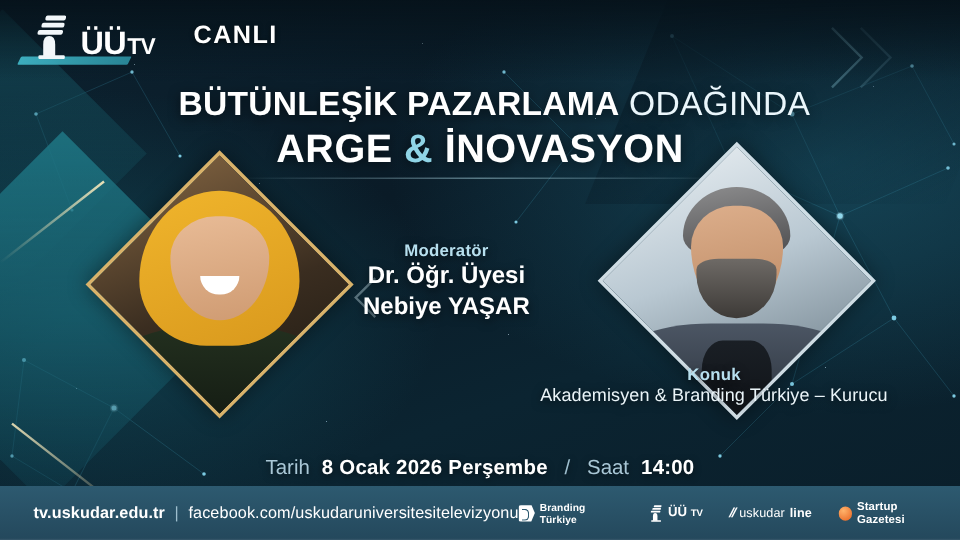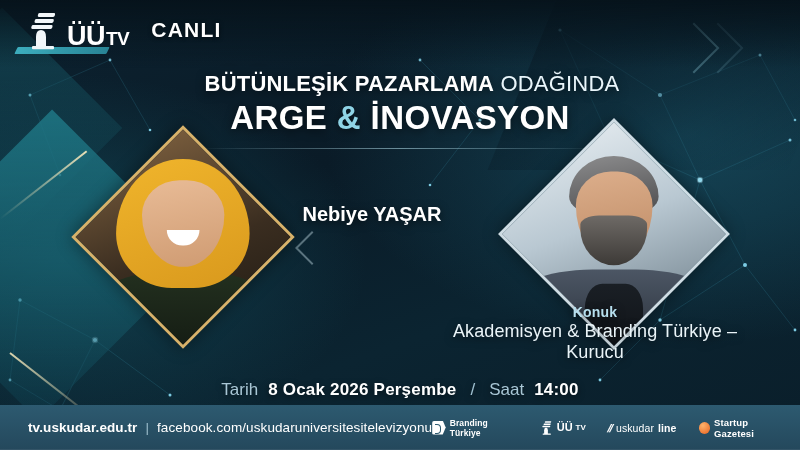--- a/index.html
+++ b/index.html
@@ -65,25 +65,25 @@
   .brandrow{position:absolute;left:28px;top:10px;display:flex;align-items:center;gap:14px;z-index:6;}
   .logo{display:flex;align-items:flex-end;gap:5px;}
   .logo-mark{width:34px;height:40px;position:relative;}
   .uutv-txt{display:flex;align-items:baseline;color:#fff;letter-spacing:-.5px;}
   .uu{font-size:27px;font-weight:bold;line-height:1;}
   .tv{font-size:19px;font-weight:bold;line-height:1;margin-left:1px;}
   .logo-base{position:absolute;left:16px;top:47px;width:92px;height:7px;
     background:linear-gradient(90deg,#3fb4c4,#2b8a9c);
     transform:skewX(-26deg);opacity:.95;border-radius:1px;}
   .canli{color:#ffffff;font-size:21px;font-weight:bold;letter-spacing:1.2px;
-    text-shadow:0 1px 4px rgba(0,0,0,.6);margin-left:8px;}
+    text-shadow:0 1px 4px rgba(0,0,0,.6);margin-left:18px;}
 
   
   .title-wrap{position:absolute;left:0;right:0;top:72px;text-align:center;z-index:6;}
-  .title1{font-size:22px;line-height:1.05;letter-spacing:.2px;white-space:nowrap;padding-left:24px;}
+  .title1{font-size:28px;line-height:1.05;letter-spacing:.2px;white-space:nowrap;padding-left:24px;}
   .t-strong{color:#ffffff;font-weight:bold;}
   .t-light{color:#eaf6fb;font-weight:400;}
   .title2{font-size:33px;font-weight:bold;color:#ffffff;margin-top:4px;
     letter-spacing:.4px;white-space:nowrap;}
   .amp{color:#8fd4e6;font-weight:bold;}
   .title1,.title2{text-shadow:0 2px 10px rgba(0,0,0,.55);}
   .title-rule{position:absolute;left:50%;top:148px;transform:translateX(-50%);
     width:420px;height:1px;
     background:linear-gradient(90deg,rgba(160,220,235,0),rgba(185,230,242,.55),rgba(160,220,235,0));}
 
@@ -121,21 +121,21 @@
     background:linear-gradient(180deg,#1a1f25,#0d1014);border-radius:30% 30% 0 0;}
 
   
   .person{position:absolute;z-index:7;text-shadow:0 2px 8px rgba(0,0,0,.6);}
   .mod{left:272px;top:200px;width:200px;text-align:center;}
   .gst{left:430px;top:304px;width:330px;text-align:center;}
   .role{color:#b7dfee;font-size:14px;font-weight:bold;letter-spacing:.2px;}
   .pname{color:#ffffff;font-weight:bold;line-height:1.14;}
   .mod .pname{font-size:20px;margin-top:3px;}
   .gst .pname{font-size:20px;margin-top:2px;}
-  .psub{color:#eaf4f8;font-size:18px;margin-top:1px;letter-spacing:.1px;}
+  .psub{color:#eaf4f8;font-size:15px;margin-top:1px;letter-spacing:.1px;}
 
   
   .daterow{position:absolute;left:0;right:0;top:380px;display:flex;justify-content:center;
     align-items:baseline;gap:10px;z-index:7;font-size:17px;
     text-shadow:0 2px 6px rgba(0,0,0,.55);}
   .dlabel{color:#a9c7d6;font-weight:400;}
   .dval{color:#ffffff;font-weight:bold;letter-spacing:.2px;}
   .dsep{color:#9fc0d0;font-weight:300;padding:0 4px;}
 
   
@@ -292,20 +292,22 @@
         <div class="face-r"></div>
         <div class="beard"></div>
       </div>
     </div>
   </div>
 
   <div class="chev chev3"></div>
   <div class="chev chev4"></div>
 
   <div class="person mod">
+    <div class="role">Moderatör</div>
+    <div class="pname">Dr. Öğr. Üyesi</div>
     <div class="pname">Nebiye YAŞAR</div>
   </div>
 
   <div class="person gst">
     <div class="role">Konuk</div>
     <div class="psub">Akademisyen &amp; Branding Türkiye – Kurucu</div>
   </div>
 
   <div class="daterow">
     <span class="dlabel">Tarih</span>

